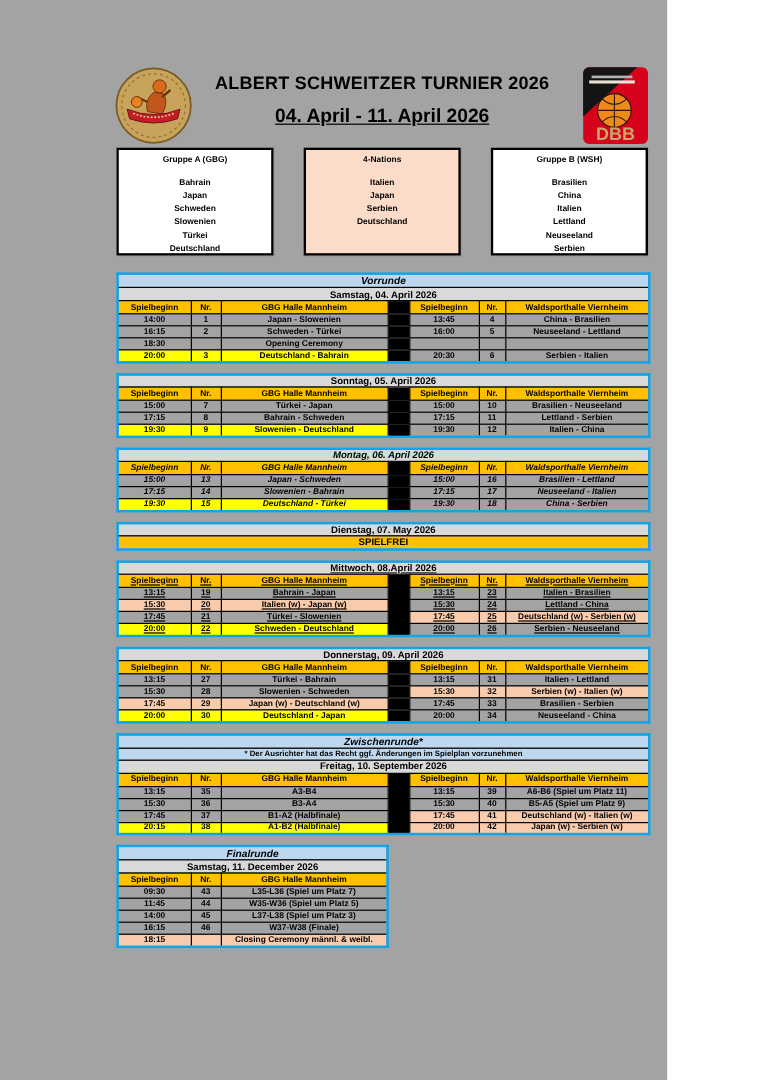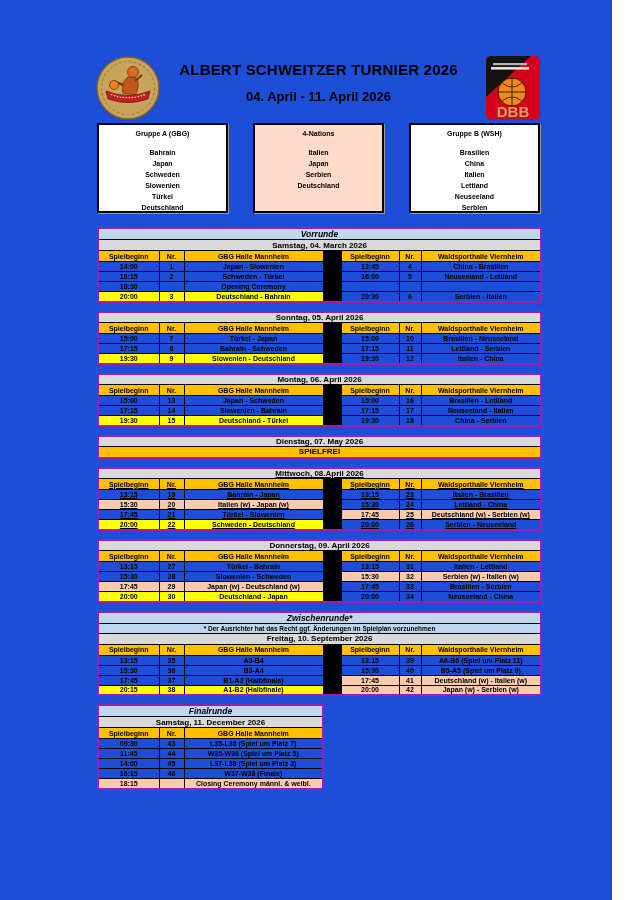--- a/index.html
+++ b/index.html
@@ -1,37 +1,37 @@
 <!DOCTYPE html>
 <html style="--gold: #FFC000; --gray: #D9D9D9; --blue: #BDD7EE; --yellow: #FFFF00; --peach: #F8CBAD; --box_peach: #FCDCC8;"><head>
 <meta charset="utf-8">
 <style>
   * { box-sizing: border-box; }
   html, body { margin: 0; padding: 0; background: #ffffff; }
   body { width: 636px; height: 900px; font-family: "Liberation Sans", sans-serif; }
-  .page { position: relative; width: 612px; height: 900px; background: #1d4ed8; overflow: hidden; padding-left: 28px; }
+  .page { position: relative; width: 556px; height: 900px; background: #a3a3a3; overflow: hidden; padding-left: 28px; }
 
   
   .header { position: absolute; left: 97px; top: 57px; width: 443px; text-align: center; }
   .title { font-size: 15px; font-weight: bold; color: #000; letter-spacing: 0.2px; margin-top: 4px; }
-  .subtitle { font-size: 13px; font-weight: bold; color: #000; margin-top: 11px; }
+  .subtitle { font-size: 16px; font-weight: bold; color: #000; margin-top: 11px; text-decoration: underline; }
   .logo-ast { position: absolute; left: 95px; top: 55px; }
   .logo-dbb { position: absolute; left: 485px; top: 55px; }
 
   
   .groups { position: absolute; left: 97px; top: 123px; width: 443px; display: flex; justify-content: space-between; }
   .group-box { width: 131px; height: 90px; border: 2px solid #000; background: #fff; text-align: center;
                font-weight: bold; font-size: 7px; padding-top: 5px; box-shadow: 1px 1px 0 #999; }
   .group-box.hl { background: var(--box_peach, #FCDCC8); }
   .group-title { margin-bottom: 10px; }
   .group-team { line-height: 11px; }
 
   
   .schedule { position: absolute; left: 97px; top: 227px; width: 443px; }
-  table.sched { border-collapse: collapse; table-layout: fixed; margin: 0 0 8px 0; border: 2px solid #a21caf; }
+  table.sched { border-collapse: collapse; table-layout: fixed; margin: 0 0 8px 0; border: 2px solid #0ea5e9; }
   .sched td { border: 1px solid #000; font-size: 7px; font-weight: bold; color: #000; text-align: center;
               vertical-align: middle; height: 10px; padding: 0 1px; overflow: hidden; white-space: nowrap; }
   .sched td.banner { background: var(--blue, #BDD7EE); font-size: 8.5px; font-style: italic; height: 11px; }
   .sched td.note   { background: var(--blue, #BDD7EE); font-size: 6.5px; height: 10px; }
   .sched td.date   { background: var(--gray, #D9D9D9); font-size: 8px; height: 11px; }
   .sched td.gold   { background: var(--gold, #FFC000); height: 11px; }
   .sched td.free   { background: var(--gold, #FFC000); font-size: 8px; height: 11px; }
   .sched td.gap    { background: #000; border-color: #000; }
   .sched td.y { background: var(--yellow, #FFFF00); }
   .sched td.p { background: var(--peach, #F8CBAD); }
@@ -104,21 +104,21 @@
           <col style="width: 18px;">
           <col style="width: 58px;">
           <col style="width: 22px;">
           <col style="width: 120px;">
         </colgroup>
         <tbody>
           <tr>
             <td class="banner" colspan="7">Vorrunde</td>
           </tr>
           <tr>
-            <td class="date" colspan="7">Samstag, 04. March 2026</td>
+            <td class="date" colspan="7">Samstag, 04. April 2026</td>
           </tr>
           <tr>
             <td class="gold">Spielbeginn</td>
             <td class="gold">Nr.</td>
             <td class="gold">GBG Halle Mannheim</td>
             <td class="gap"></td>
             <td class="gold">Spielbeginn</td>
             <td class="gold">Nr.</td>
             <td class="gold">Waldsporthalle Viernheim</td>
           </tr>
@@ -205,21 +205,21 @@
             <td class="time y">19:30</td>
             <td class="nr y">9</td>
             <td class="game y">Slowenien - Deutschland</td>
             <td class="gap"></td>
             <td class="time">19:30</td>
             <td class="nr">12</td>
             <td class="game">Italien - China</td>
           </tr>
         </tbody>
       </table>
-      <table class="sched" style="width: 443px;">
+      <table class="sched" style="width: 443px; font-style: italic;">
         <colgroup>
           <col style="width: 61px;">
           <col style="width: 25px;">
           <col style="width: 139px;">
           <col style="width: 18px;">
           <col style="width: 58px;">
           <col style="width: 22px;">
           <col style="width: 120px;">
         </colgroup>
         <tbody>

